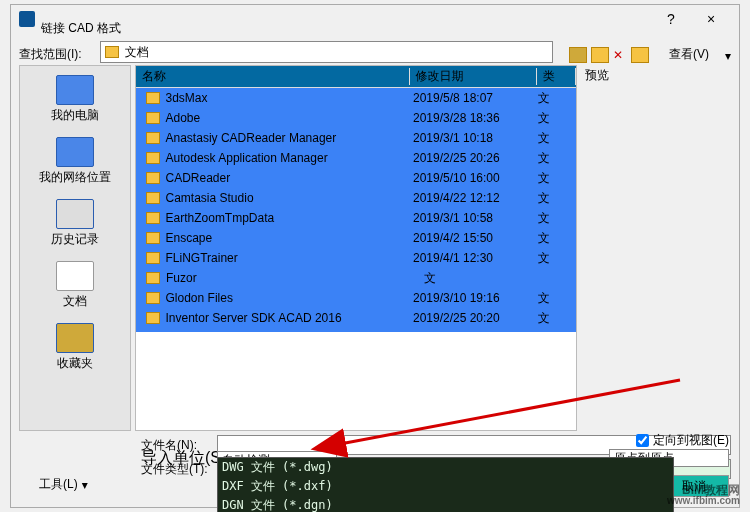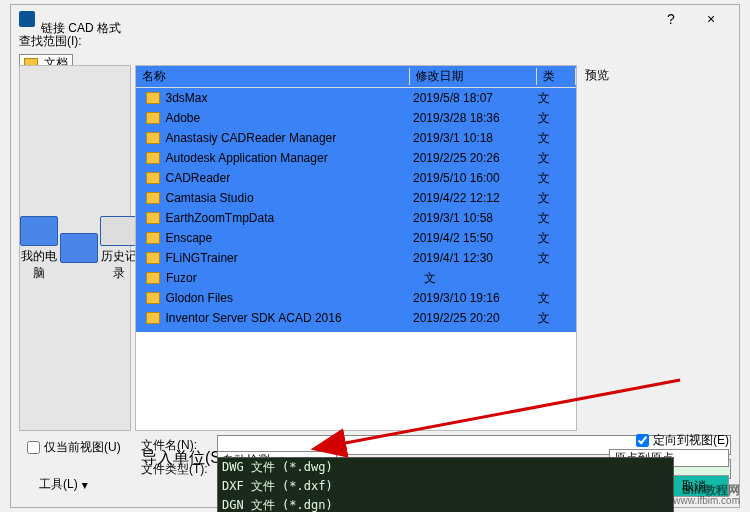--- a/index.html
+++ b/index.html
@@ -2,36 +2,36 @@
 <html><head>
 <meta charset="utf-8">
 <style>
 * { box-sizing: border-box; margin: 0; padding: 0; font-family: "Microsoft YaHei", sans-serif; font-size: 12px; }
 body { background: #f0f0f0; width: 750px; height: 512px; position: relative; overflow: hidden; }
 .dialog { position: absolute; left: 10px; top: 4px; width: 730px; height: 504px; background: #f0f0f0; border: 1px solid #aaa; }
 .titlebar { height: 28px; display: flex; align-items: center; padding: 0 8px; }
 .titlebar .appicon { width: 16px; height: 16px; background: #0b5394; border-radius: 2px; margin-right: 6px; }
 .titlebar .title { flex: 1; margin-top: 18px; }
 .titlebar .winbtn { width: 40px; height: 24px; text-align: center; line-height: 24px; font-size: 14px; }
-.topbar { height: 30px; display: flex; align-items: flex-start; padding: 0 8px; gap: 4px; flex-direction: column; }
+.topbar { height: 30px; display: flex; align-items: flex-end; padding: 0 8px; gap: 16px; }
 .topbar label { margin-right: 2px; }
 .look-in { flex: 1; height: 22px; border: 1px solid #888; background: #fff; display: flex; align-items: center; padding: 0 4px; }
 .look-in .foldicon { width: 14px; height: 12px; background: #f6c343; border: 1px solid #b8860b; margin-right: 6px; }
 .toolbar-icons { display: flex; gap: 4px; align-items: center; }
 .toolbar-icons .ic { width: 18px; height: 16px; background: #f6c343; border: 1px solid #b8860b; }
 .toolbar-icons .icx { width: 14px; height: 14px; }
 .viewmenu { margin-left: 4px; }
 .main { display: flex; height: 370px; }
-.sidebar { width: 112px; background: #e5e5e5; border: 1px solid #bbb; margin: 2px 0 2px 8px; display: flex; flex-direction: row; align-items: center; padding-top: 6px; gap: 2px; }
+.sidebar { width: 112px; background: #e5e5e5; border: 1px solid #bbb; margin: 2px 0 2px 8px; display: flex; flex-direction: column; align-items: center; padding-top: 6px; gap: 2px; }
 .side-item { width: 100%; text-align: center; padding: 3px 0 8px; }
 .side-item .img { width: 38px; height: 30px; margin: 0 auto 2px; background: #4a86e8; border: 1px solid #2a5db0; border-radius: 2px; }
 .side-item.doc .img { background: #fff; border: 1px solid #999; }
 .side-item.fav .img { background: #cfa93a; }
 .filearea { flex: 1; margin: 2px 4px; border: 1px solid #bbb; background: #fff; position: relative; overflow: hidden; }
-.filehead { display: flex; background: #3b82f6; border-bottom: 1px solid #ddd; height: 22px; align-items: center; }
+.filehead { display: flex; background: #0369a1; border-bottom: 1px solid #ddd; height: 22px; align-items: center; }
 .filehead .col { padding: 0 6px; border-right: 1px solid #ddd; }
 .col-name { width: 280px; }
 .col-date { width: 130px; }
 .col-type { width: 40px; }
 .filebody { height: 244px; overflow: hidden; background: #3b82f6; }
 .row { display: flex; height: 20px; align-items: center; }
 .row .ic { width: 14px; height: 12px; background: #f6c343; border: 1px solid #b8860b; margin: 0 6px 0 10px; }
 .row .name { width: 258px; }
 .row .date { width: 130px; }
 .row .type { width: 40px; }
@@ -45,21 +45,21 @@
 .dropdown .opt { padding: 1px 4px; font-family: "SimSun", monospace; }
 .bottom { position: absolute; left: 0; bottom: 0; width: 100%; height: 70px; padding: 4px 8px; }
 .chk { display: flex; align-items: center; gap: 4px; margin: 2px 0; }
 .chk input { width: 13px; height: 13px; }
 .toolsbtn { position: absolute; left: 28px; bottom: 14px; display: flex; align-items: center; gap: 4px; }
 .right-options { position: absolute; right: 10px; bottom: 40px; display: flex; align-items: center; gap: 4px; }
 .right-checks { position: absolute; right: 10px; bottom: 56px; }
 .action-btns { position: absolute; right: 10px; bottom: 10px; display: flex; gap: 6px; }
 .action-btns button { width: 70px; height: 22px; background: #14b8a6; border: 1px solid #999; }
 .watermark { position: absolute; right: 10px; bottom: 6px; font-size: 18px; font-weight: bold; color: rgba(0,0,0,0.55); text-align: right; line-height: 1; z-index: 50; padding-left: 27px; }
-.watermark .sub { font-size: 10px; font-weight: normal; }
+.watermark .sub { font-size: 10px; font-weight: bold; }
 .arrow { position: absolute; z-index: 40; pointer-events: none; }
 .correct-chk { position: absolute; left: 280px; bottom: 14px; display: flex; align-items: center; gap: 4px; }
 .auto-detect { position: absolute; left: 206px; bottom: 38px; width: 120px; height: 18px; border: 1px solid #888; background: #fff; font-size: 11px; padding: 0 4px; }
 .dirlabel { position: absolute; left: 130px; bottom: 38px; font-size: 16px; }
 </style>
 </head>
 <body>
 
 <div class="dialog">
   <div class="titlebar">
@@ -86,20 +86,21 @@
   </div>
 
   <div class="main">
     <div class="sidebar">
       <div class="side-item">
           <div class="img"></div>
           <div>我的电脑</div>
         </div>
       <div class="side-item">
           <div class="img"></div>
+          <div>我的网络位置</div>
         </div>
       <div class="side-item">
           <div class="img" style="background:#ddd"></div>
           <div>历史记录</div>
         </div>
       <div class="side-item doc">
           <div class="img"></div>
           <div>文档</div>
         </div>
       <div class="side-item fav">
@@ -204,24 +205,20 @@
       <div class="input" style="background:#dff5e1"><span>DWG 文件 (*.dwg)</span></div>
     </div>
     <div class="dropdown" id="dropdown">
         <div class="opt">DWG 文件 (*.dwg)</div>
         <div class="opt">DXF 文件 (*.dxf)</div>
         <div class="opt">DGN 文件 (*.dgn)</div>
       </div>
   </div>
 
   <div class="bottom">
-    <div class="chk" style="position:absolute;left:16px;top:0">
-      <input type="checkbox" style="">
-      <span>仅当前视图(U)</span>
-    </div>
     <div class="toolsbtn">
       <span>工具(L)</span>
       <span>▾</span>
     </div>
     <div class="correct-chk">
       <input type="checkbox" checked="" style="">
       <span>纠正稍微偏离轴的线(F)</span>
     </div>
     <span class="dirlabel">导入单位(S):</span>
     <div class="auto-detect"><span>自动检测</span></div>

